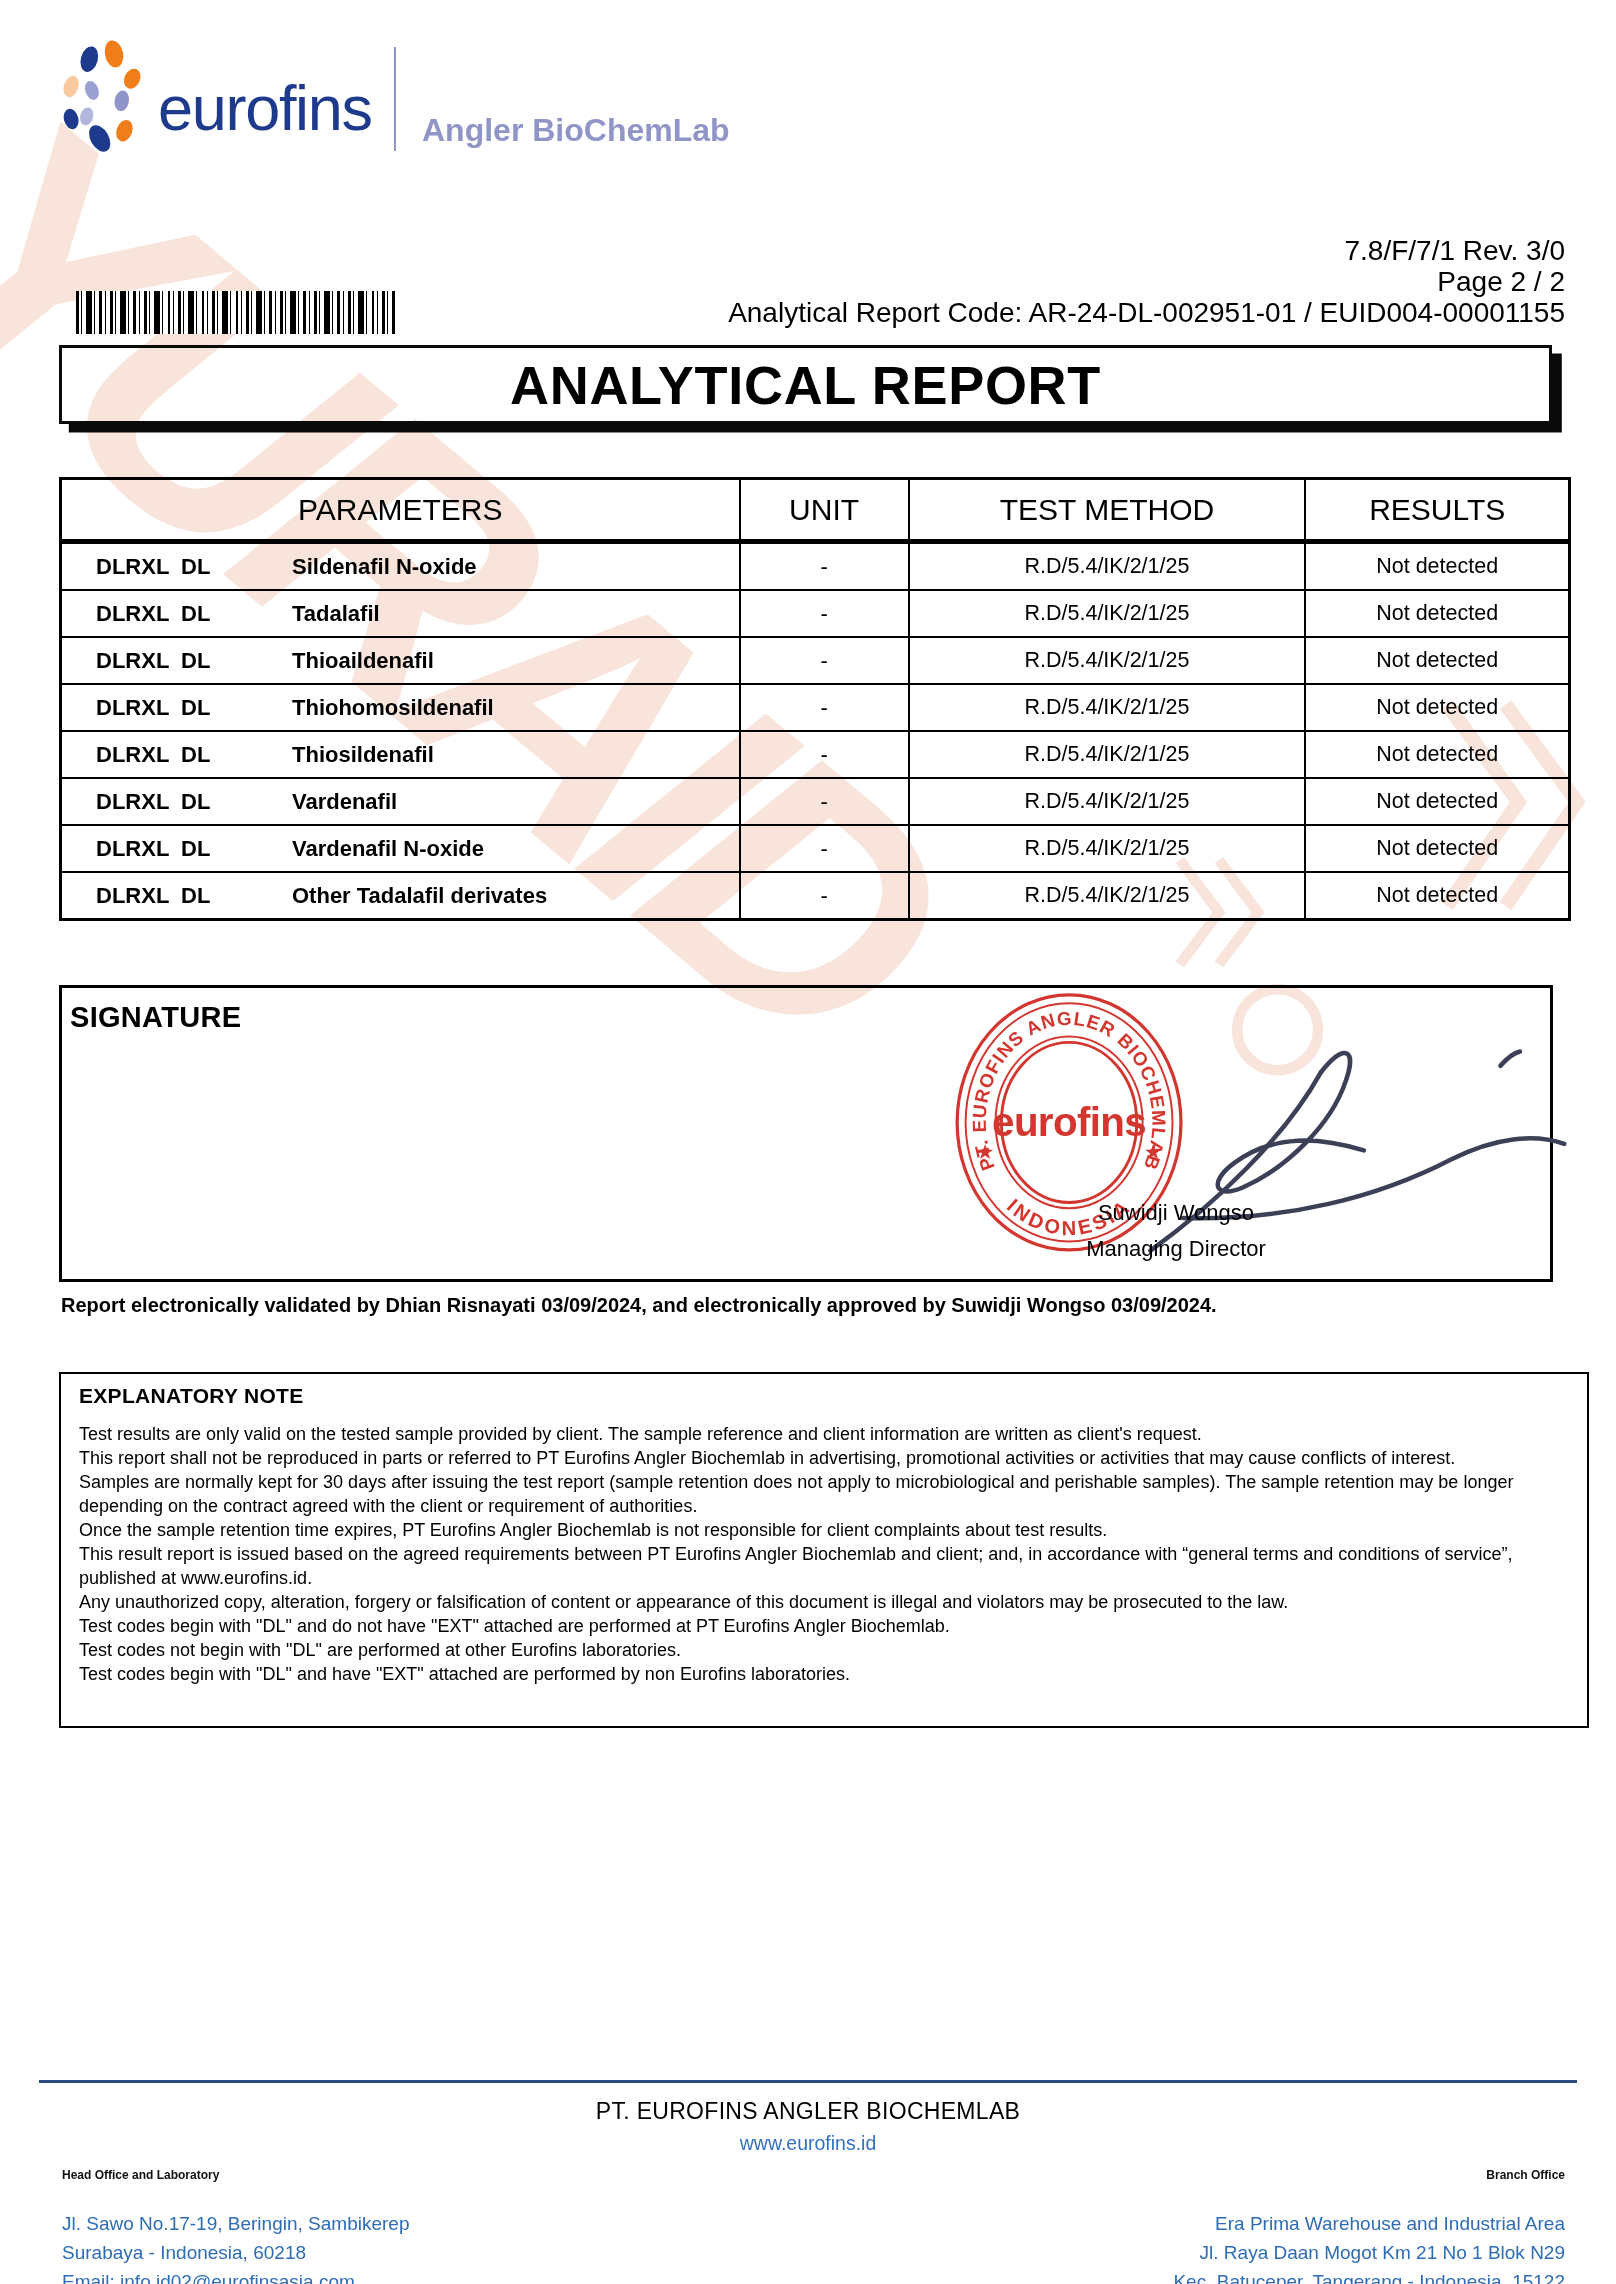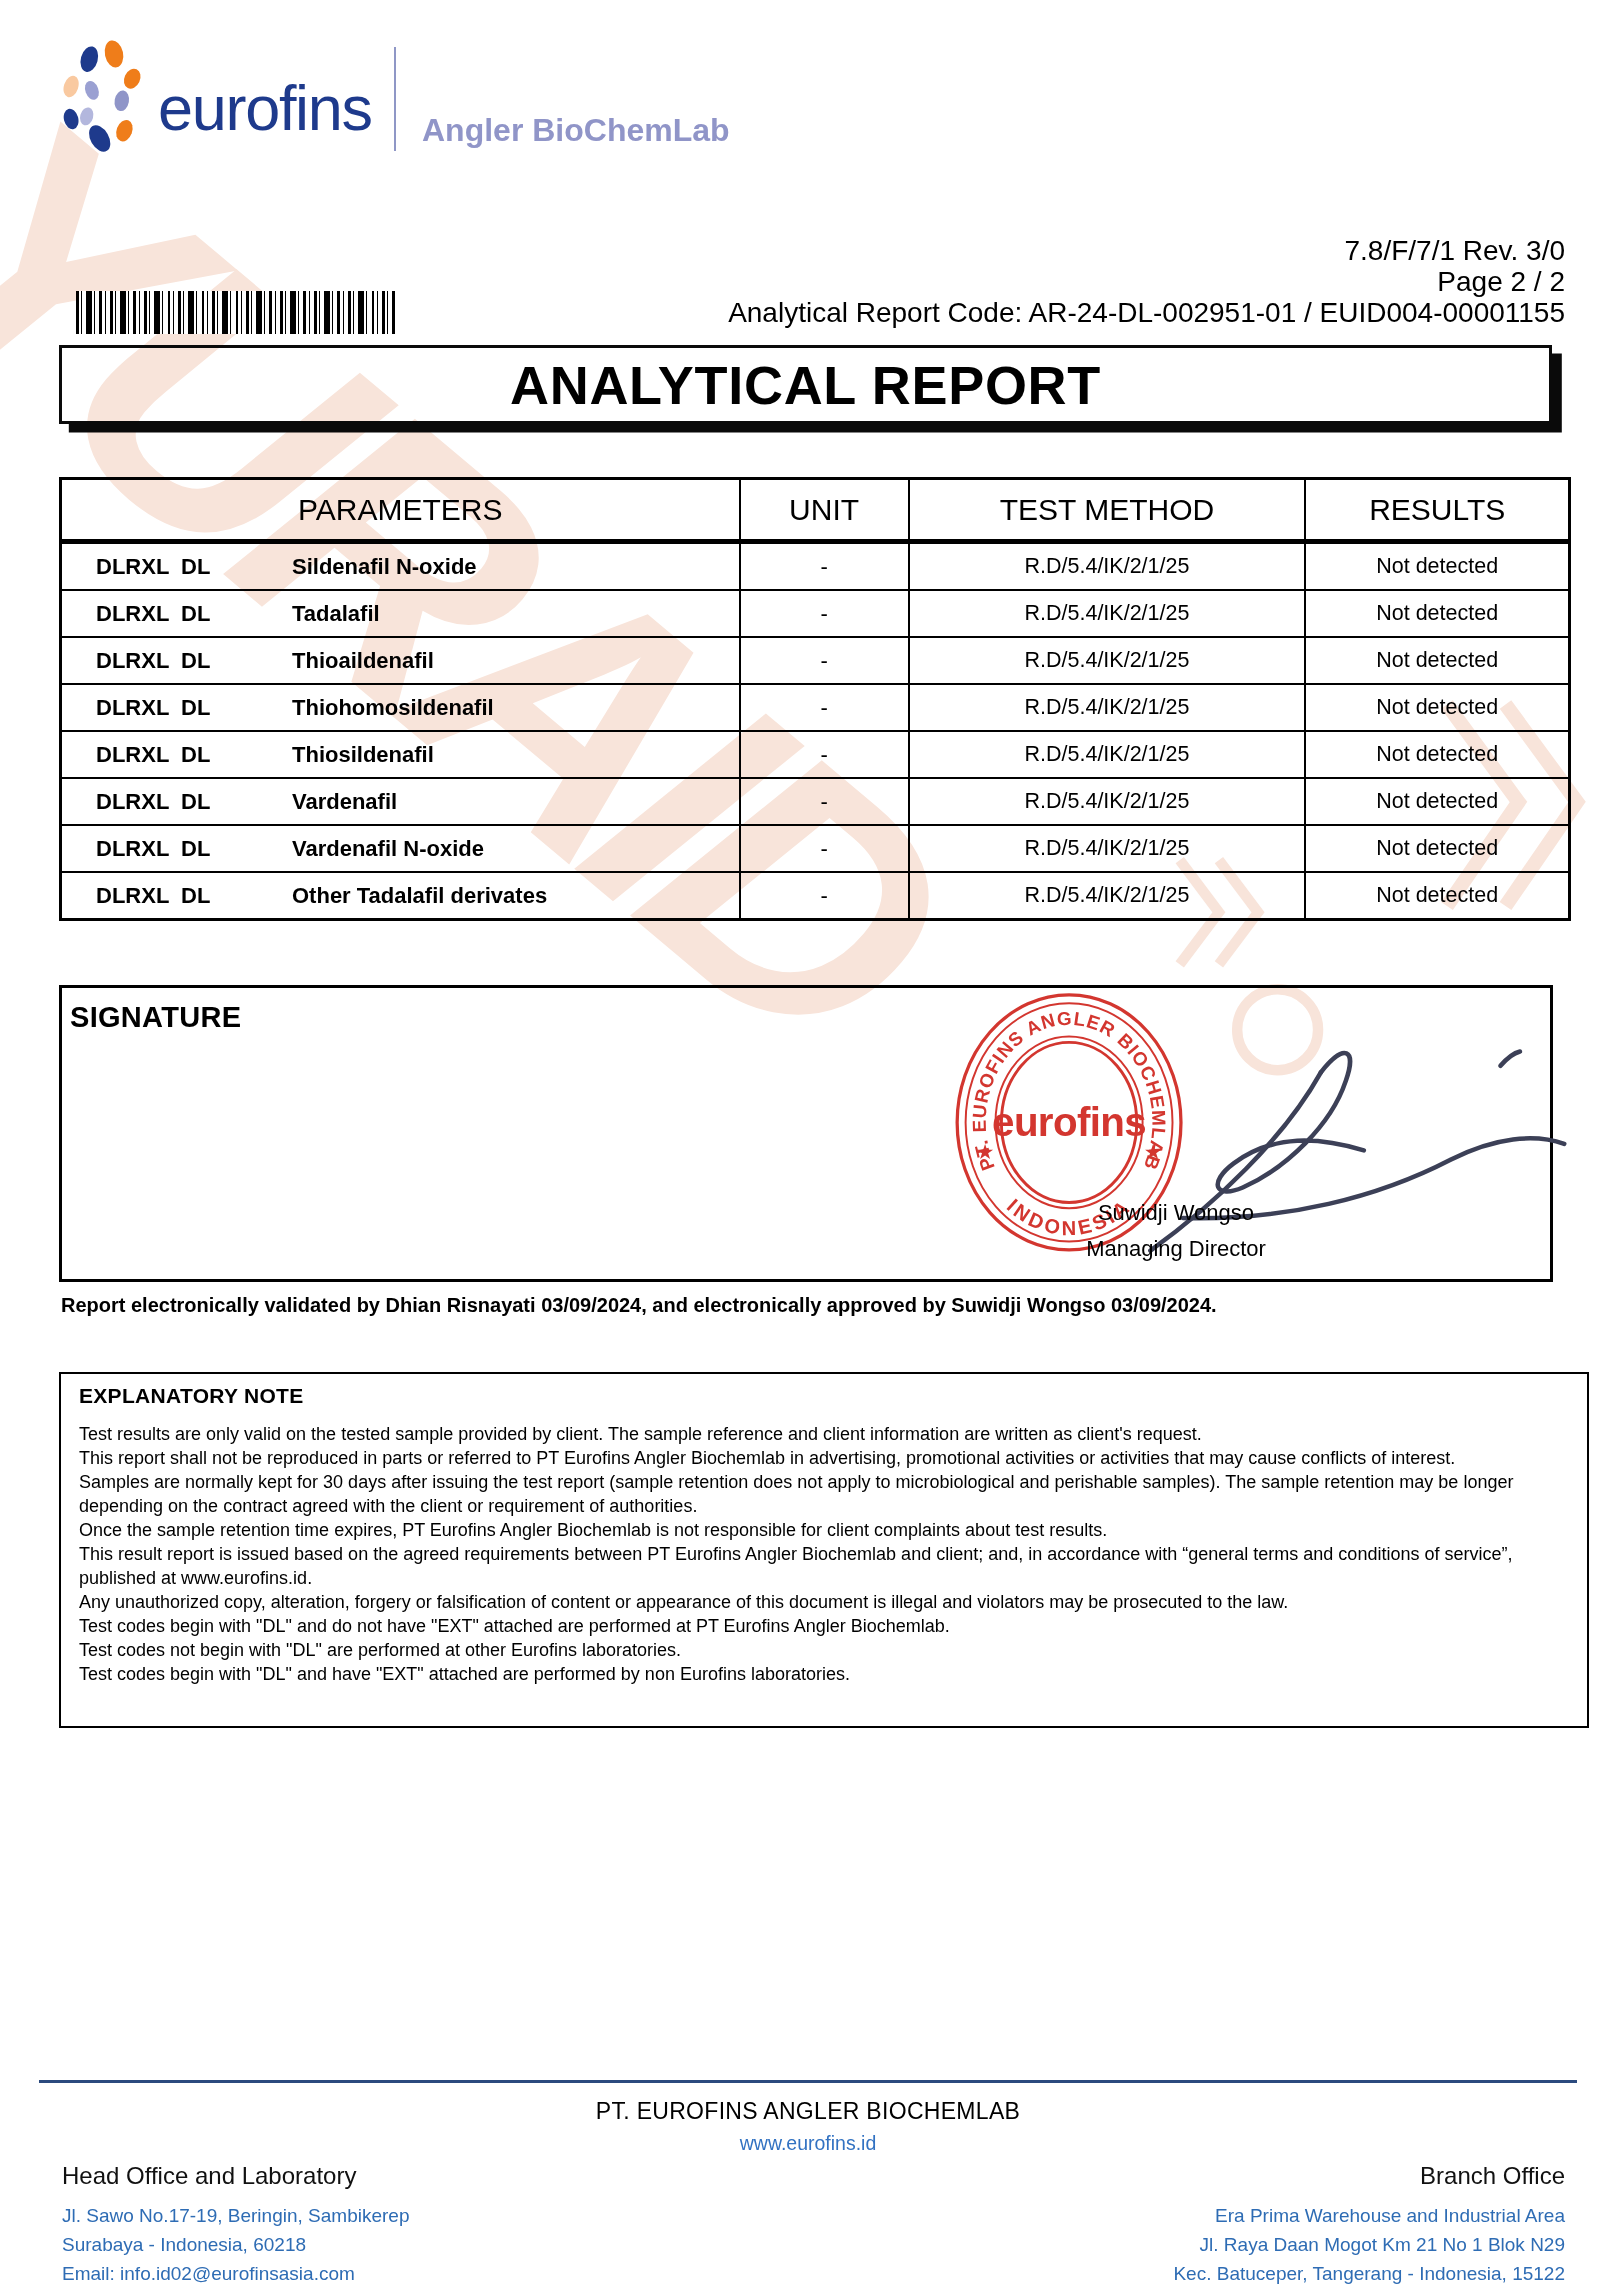--- a/index.html
+++ b/index.html
@@ -62,21 +62,21 @@
   
   .note-box{position:absolute;left:59px;top:1372px;width:1490px;height:352px;border:2.6px solid #000;padding-left:36px;}
   .note-title{position:absolute;left:18px;top:10.4px;font-size:21px;font-weight:700;letter-spacing:0.3px;}
   .note-paragraphs{position:absolute;left:18px;right:18px;top:48px;font-size:18px;line-height:24px;}
   .note-paragraphs p{margin:0;}
   
   .footer-rule{position:absolute;left:39px;top:2080px;width:1538px;height:2.6px;background:#2b4a7e;}
   .footer-company{position:absolute;left:0;top:2098px;width:100%;text-align:center;font-size:23px;letter-spacing:0.3px;}
   .footer-website{position:absolute;left:0;top:2132px;width:100%;text-align:center;font-size:19.5px;color:#3272c2;}
   .office{position:absolute;top:2161px;font-size:19px;line-height:29px;color:#2e6cb4;}
-  .office .office-title{font-size:24px;font-weight:400;color:#111;margin-bottom:11px;}
+  .office .office-title{font-size:12px;font-weight:700;color:#111;margin-bottom:19px;}
   .office.left{left:62px;text-align:left;}
   .office.right{right:51px;text-align:right;}
 </style>
 </head>
 <body>
 
 <div class="page">
 
   <div class="watermark">YURAID</div>
   <svg class="wm-svg" style="left:1108px;top:834px" width="274" height="274" viewBox="0 0 420 420">

